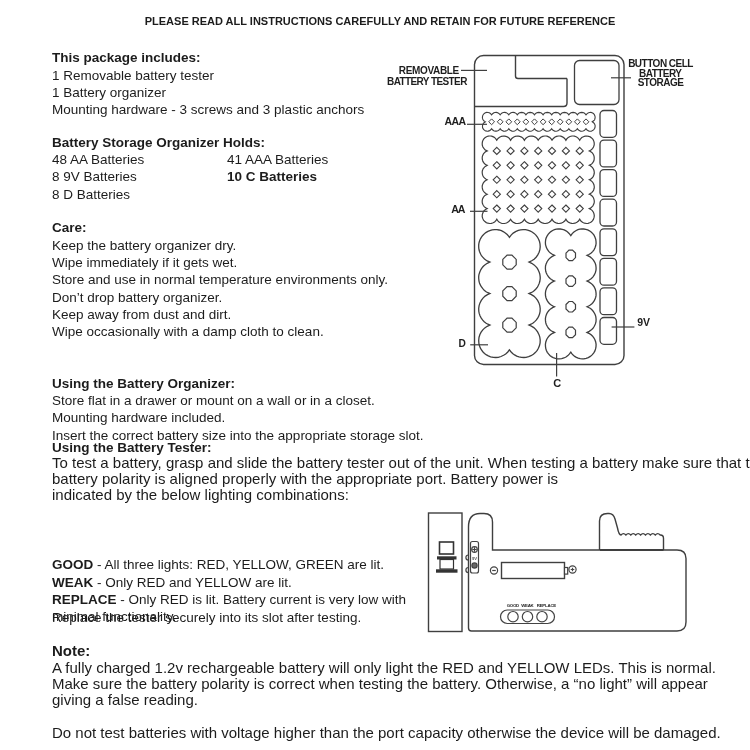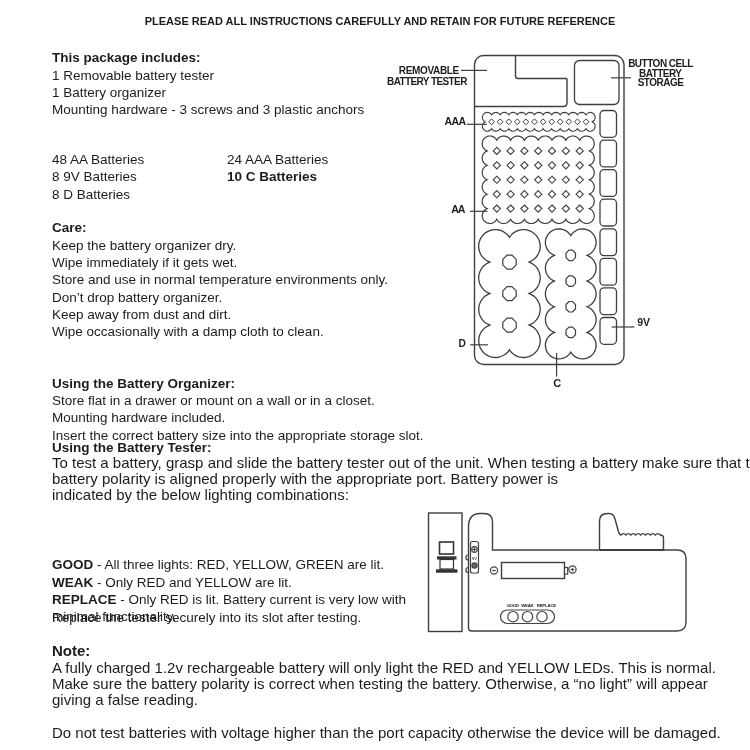--- a/index.html
+++ b/index.html
@@ -5,21 +5,21 @@
 .tb{position:absolute;white-space:nowrap;transform:translateZ(0);}
 .f14{font-size:13.5px;line-height:17.3px;}
 .f13{font-size:15px;line-height:15.9px;}
 b{font-weight:bold;}
 </style></head><body>
 
 <div class="tb" style="left:10px;top:15px;width:740px;text-align:center;font-size:11px;font-weight:bold;">PLEASE READ ALL INSTRUCTIONS CAREFULLY AND RETAIN FOR FUTURE REFERENCE</div>
 
 <div class="tb f14" style="left:52px;top:49.4px;"><b>This package includes:</b><br>1 Removable battery tester<br>1 Battery organizer<br>Mounting hardware - 3 screws and 3 plastic anchors</div>
 
-<div class="tb f14" style="left:52px;top:133.8px;"><br>48 AA Batteries<span style="position:absolute;left:175px;">24 AAA Batteries</span><br>8 9V Batteries<span style="position:absolute;left:175px;font-weight:bold;">10 C Batteries</span><br>8 D Batteries</div>
+<div class="tb f14" style="left:52px;top:133.8px;"><b>Battery Storage Organizer Holds:</b><br>48 AA Batteries<span style="position:absolute;left:175px;">41 AAA Batteries</span><br>8 9V Batteries<span style="position:absolute;left:175px;font-weight:bold;">10 C Batteries</span><br>8 D Batteries</div>
 
 <div class="tb f14" style="left:52px;top:219.4px;"><b>Care:</b><br>Keep the battery organizer dry.<br>Wipe immediately if it gets wet.<br>Store and use in normal temperature environments only.<br>Don’t drop battery organizer.<br>Keep away from dust and dirt.<br>Wipe occasionally with a damp cloth to clean.</div>
 
 <div class="tb f14" style="left:52px;top:353.8px;margin-top:21px;"><b>Using the Battery Organizer:</b><br>Store flat in a drawer or mount on a wall or in a closet.<br>Mounting hardware included.<br>Insert the correct battery size into the appropriate storage slot.</div>
 
 <div class="tb f14" style="left:52px;top:438.6px;"><b>Using the Battery Tester:</b></div>
 <div class="tb f13" style="left:52px;top:454.7px;">To test a battery, grasp and slide the battery tester out of the unit. When testing a battery make sure that the<br>battery polarity is aligned properly with the appropriate port. Battery power is<br>indicated by the below lighting combinations:</div>
 
 <div class="tb f14" style="left:52px;top:524.4px;margin-top:32px;"><b>GOOD</b> - All three lights: RED, YELLOW, GREEN are lit.<br><b>WEAK</b> - Only RED and YELLOW are lit.<br><b>REPLACE</b> - Only RED is lit. Battery current is very low with<br>minimal functionality.</div>
 

